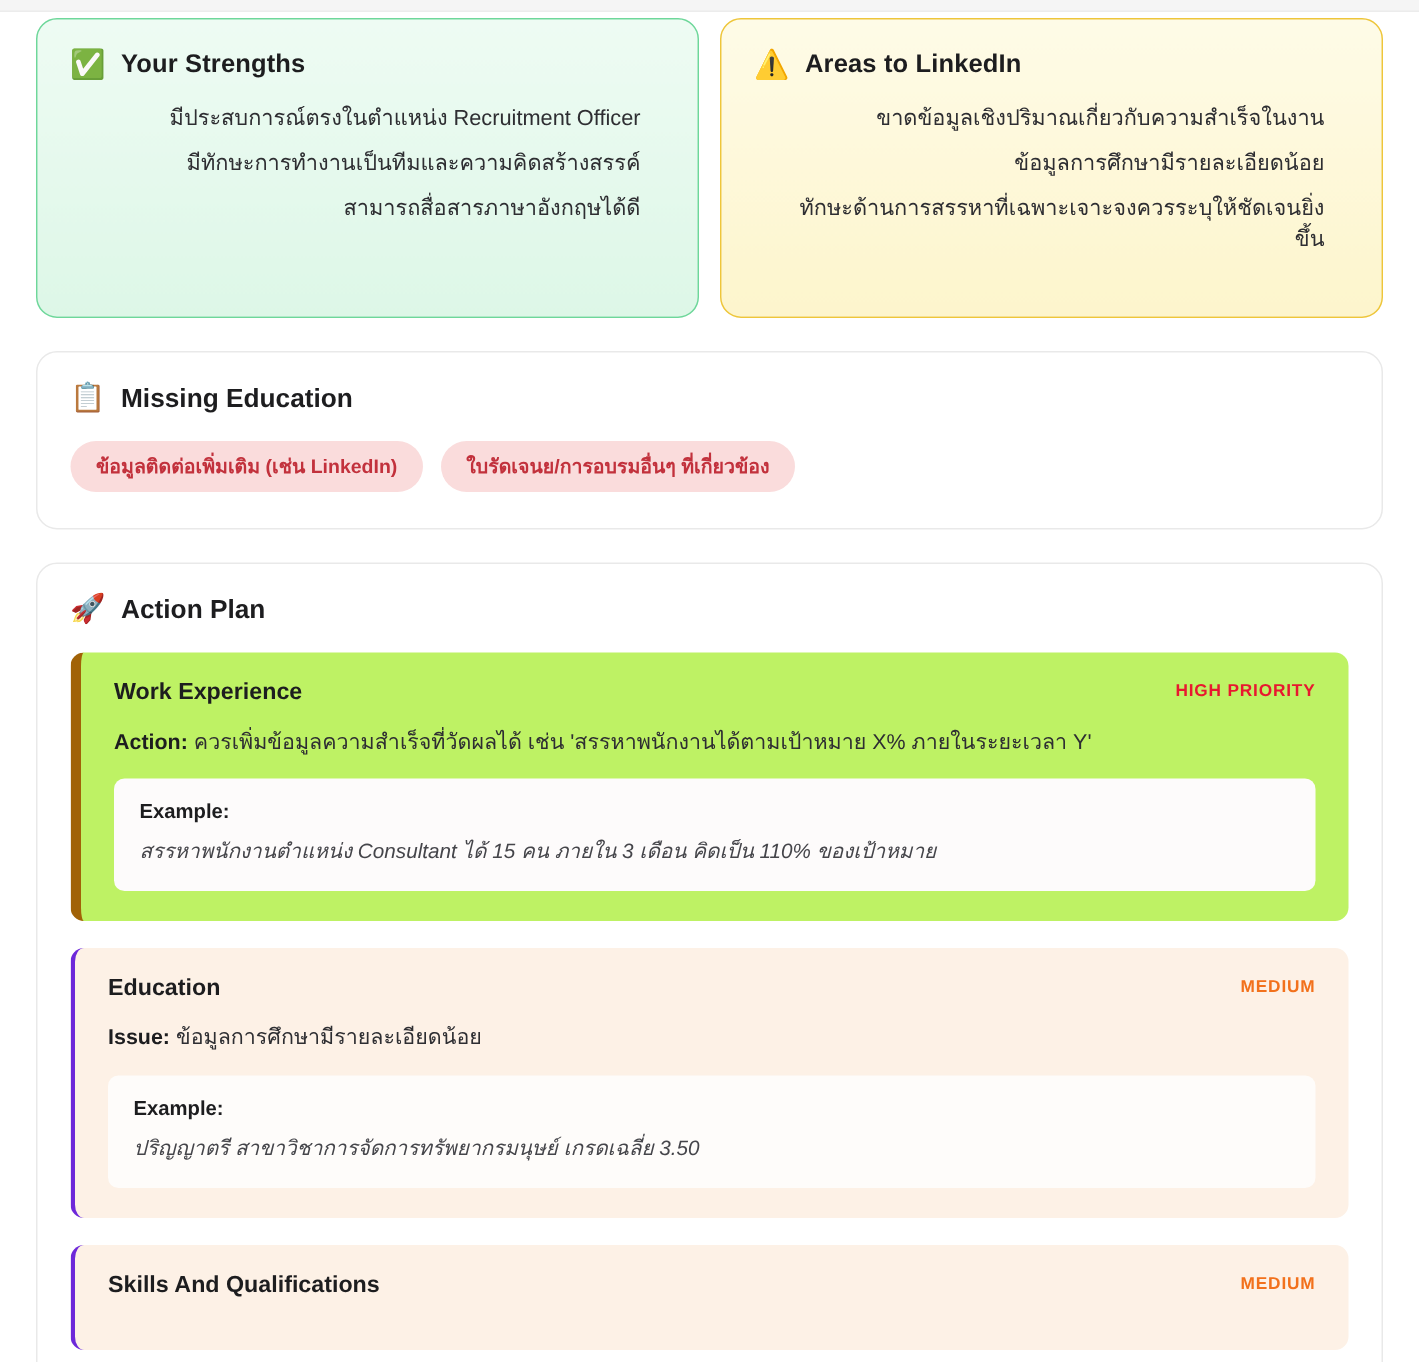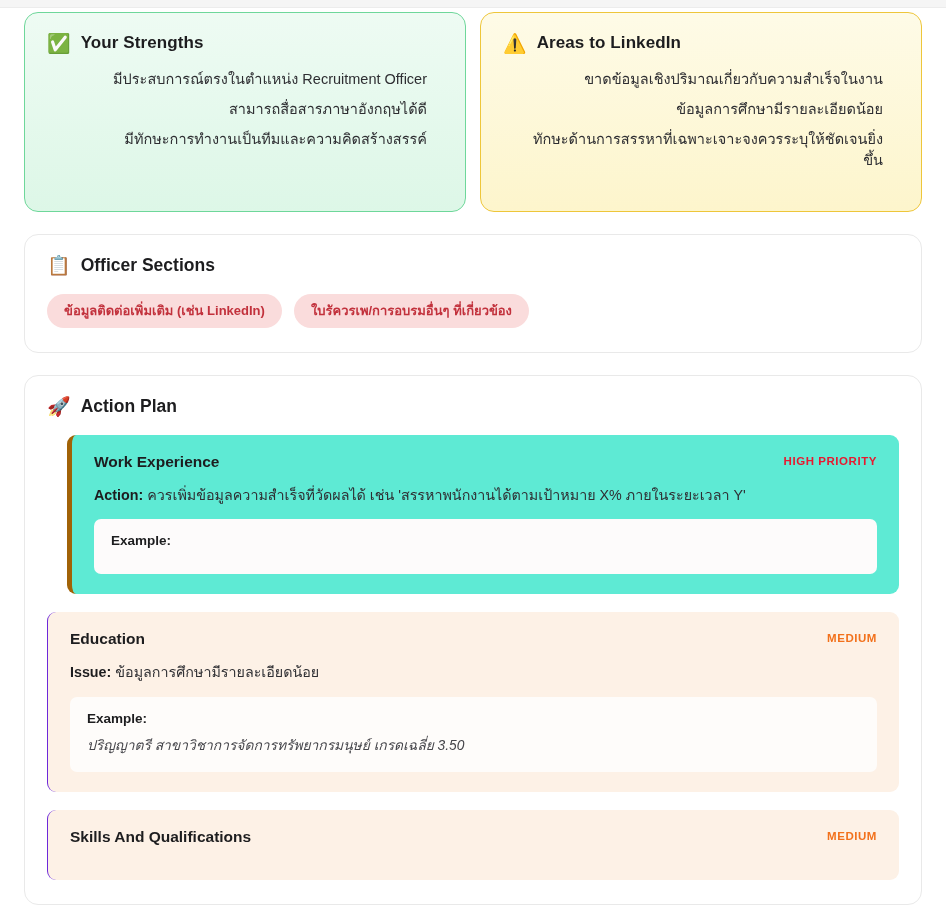--- a/index.html
+++ b/index.html
@@ -119,27 +119,26 @@
   .action-list { display: block; }
   .action-item {
     border-radius: 9px;
     padding: 18px 22px 20px 22px;
     margin-bottom: 18px;
     position: relative;
     overflow: hidden;
   }
   .action-item:last-child { margin-bottom: 0; }
   .action-item.high {
-    background: #5eead4;
-    border-left: 5px solid #a16207;
-    margin-left: 20px;
+    background: #bef264;
+    border-left: 7px solid #a16207;
   }
   .action-item.medium {
     background: #fdf1e6;
-    border-left: 1px solid #6d28d9;
+    border-left: 3px solid #6d28d9;
   }
   .ai-head {
     display: flex;
     align-items: flex-start;
     justify-content: space-between;
     gap: 16px;
     margin-bottom: 14px;
   }
   .ai-title {
     font-size: 15.5px;
@@ -195,47 +194,47 @@
 
   <div class="summary-row">
 
     <div class="summary-card card-strengths">
       <div class="card-head">
         <span class="ico">✅</span>
         <span class="ttl">Your Strengths</span>
       </div>
       <ul class="bullet-list">
         <li>มีประสบการณ์ตรงในตำแหน่ง Recruitment Officer</li>
+        <li>มีทักษะการทำงานเป็นทีมและความคิดสร้างสรรค์</li>
         <li>สามารถสื่อสารภาษาอังกฤษได้ดี</li>
-        <li>มีทักษะการทำงานเป็นทีมและความคิดสร้างสรรค์</li>
       </ul>
     </div>
 
     <div class="summary-card card-improve">
       <div class="card-head">
         <span class="ico">⚠️</span>
         <span class="ttl">Areas to LinkedIn</span>
       </div>
       <ul class="bullet-list">
         <li>ขาดข้อมูลเชิงปริมาณเกี่ยวกับความสำเร็จในงาน</li>
         <li>ข้อมูลการศึกษามีรายละเอียดน้อย</li>
         <li>ทักษะด้านการสรรหาที่เฉพาะเจาะจงควรระบุให้ชัดเจนยิ่งขึ้น</li>
       </ul>
     </div>
 
   </div>
 
   <div class="panel">
     <div class="panel-head">
       <span class="ico">📋</span>
-      <span class="ttl">Officer Sections</span>
+      <span class="ttl">Missing Education</span>
     </div>
     <div class="chip-row">
       <span class="chip">ข้อมูลติดต่อเพิ่มเติม (เช่น LinkedIn)</span>
-      <span class="chip">ใบรัควรเพ/การอบรมอื่นๆ ที่เกี่ยวข้อง</span>
+      <span class="chip">ใบรัดเจนย/การอบรมอื่นๆ ที่เกี่ยวข้อง</span>
     </div>
   </div>
 
   <div class="panel">
     <div class="panel-head">
       <span class="ico">🚀</span>
       <span class="ttl">Action Plan</span>
     </div>
 
     <div class="action-list">
@@ -244,20 +243,21 @@
         <div class="ai-head">
           <span class="ai-title">Work Experience</span>
           <span class="ai-badge high">HIGH PRIORITY</span>
         </div>
         <div class="ai-line">
           <span class="lbl">Action:</span>
           <span>ควรเพิ่มข้อมูลความสำเร็จที่วัดผลได้ เช่น 'สรรหาพนักงานได้ตามเป้าหมาย X% ภายในระยะเวลา Y'</span>
         </div>
         <div class="example-box">
           <div class="example-lbl">Example:</div>
+          <div class="example-txt">สรรหาพนักงานตำแหน่ง Consultant ได้ 15 คน ภายใน 3 เดือน คิดเป็น 110% ของเป้าหมาย</div>
         </div>
       </div>
 
       <div class="action-item medium">
         <div class="ai-head">
           <span class="ai-title">Education</span>
           <span class="ai-badge medium">MEDIUM</span>
         </div>
         <div class="ai-line">
           <span class="lbl">Issue:</span>

